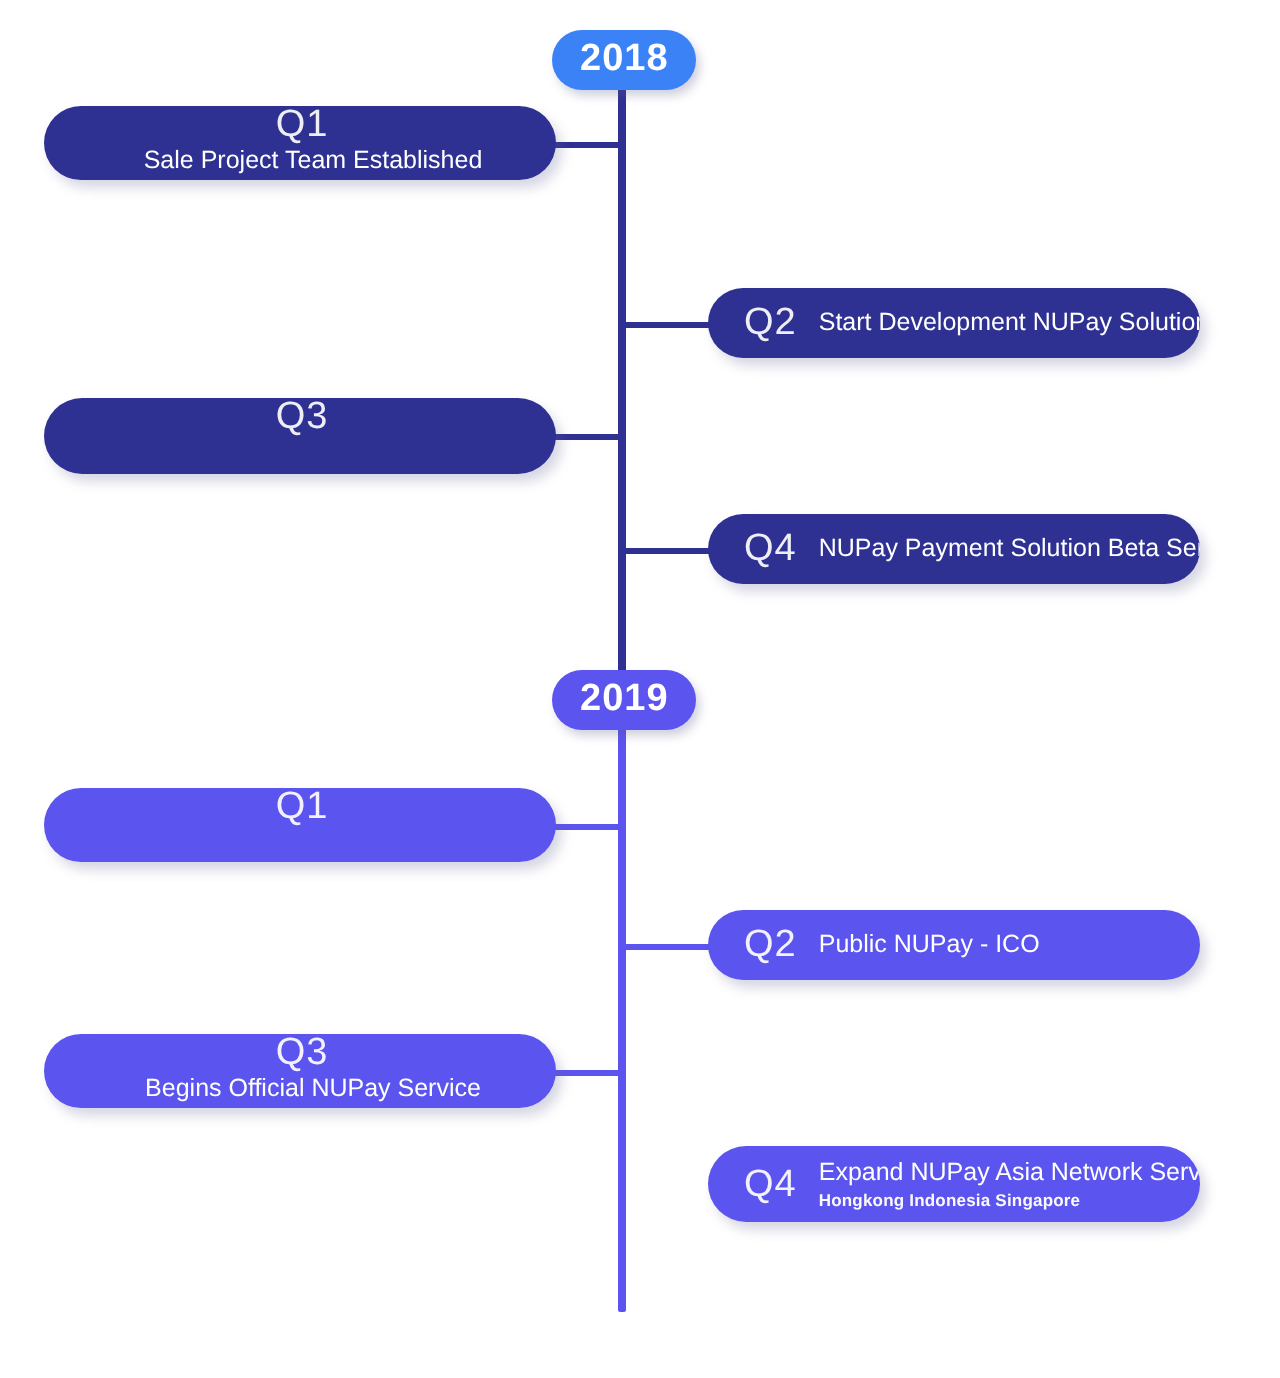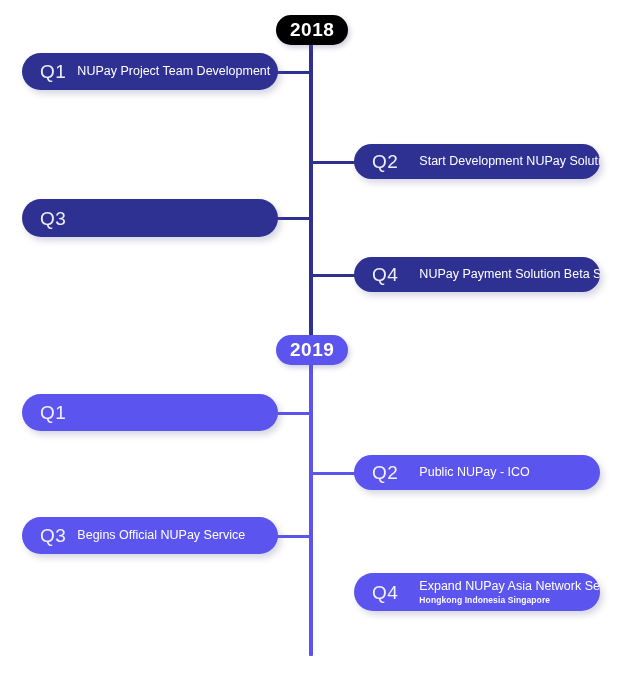--- a/index.html
+++ b/index.html
@@ -51,21 +51,21 @@
     font-size: 19px;
     font-weight: bold;
     letter-spacing: 0.5px;
     text-align: center;
     box-shadow: 2px 3px 5px rgba(90, 90, 140, 0.28);
     white-space: nowrap;
   }
   .year-2018 {
     left: 276px;
     top: 15px;
-    background: #000000;
+    background: #3b82f6;
   }
   .year-2019 {
     left: 276px;
     top: 335px;
     background: #5b54ee;
   }
 
   
   .connector {
     position: absolute;
@@ -112,40 +112,40 @@
   .pill .subtitle {
     font-size: 8.5px;
     font-weight: bold;
     line-height: 1.25;
     letter-spacing: 0.1px;
     white-space: nowrap;
     opacity: 0.97;
   }
 
   
-  .pill.left  { padding: 0 16px 0 18px; }
-  .pill.right { padding: 0 16px 0 18px; gap: 10px; }
+  .pill.left  { padding: 0 16px 0 18px; flex-direction: column; }
+  .pill.right { padding: 0 16px 0 18px; }
   .pill .quarter + .texts { margin-left: 11px; }
 </style>
 </head>
 <body>
 
 <div id="timeline-canvas">
 
   <div class="spine spine-2018"></div>
   <div class="spine spine-2019"></div>
 
   <div class="year-badge year-2018">2018</div>
   <div class="year-badge year-2019">2019</div>
 
   <div class="connector navy" style="left:270px; top:71px; width:42px;"></div>
   <div class="pill navy left" style="left:22px; top:53px; width:256px; height:37px;">
     <span class="quarter">Q1</span>
     <span class="texts">
-      <span class="title">NUPay Project Team Development</span>
+      <span class="title">Sale Project Team Established</span>
     </span>
   </div>
 
   <div class="connector navy" style="left:311px; top:161px; width:48px;"></div>
   <div class="pill navy right" style="left:354px; top:144px; width:246px; height:35px;">
     <span class="quarter">Q2</span>
     <span class="texts">
       <span class="title">Start Development NUPay Solution</span>
     </span>
   </div>

